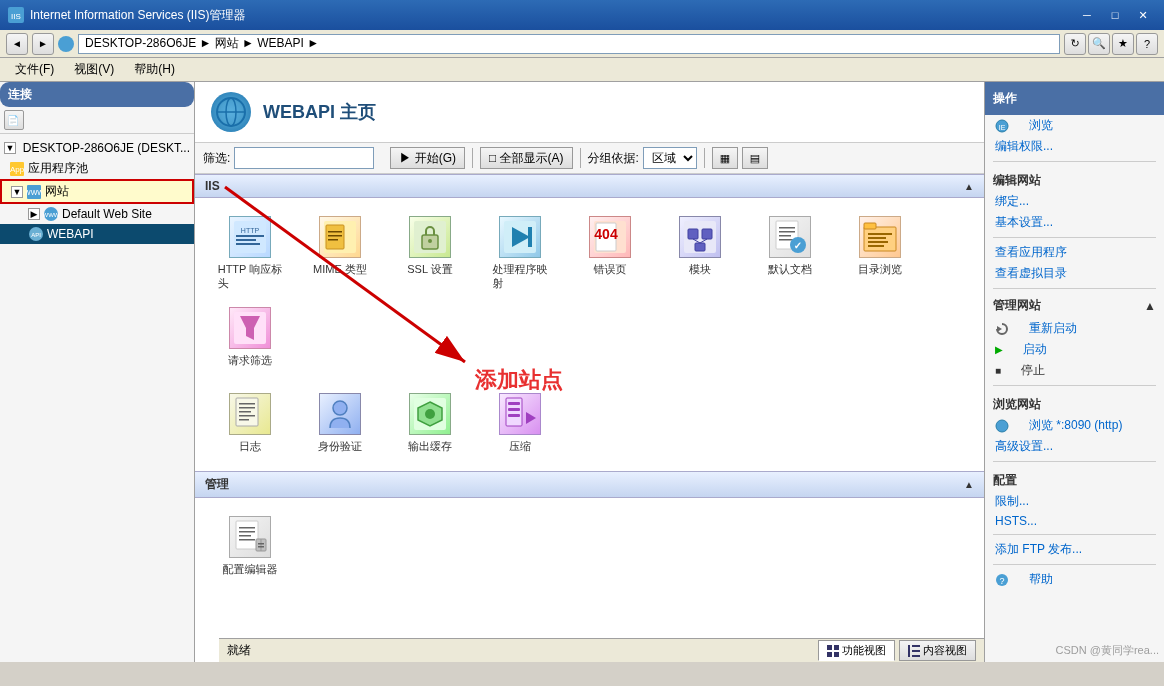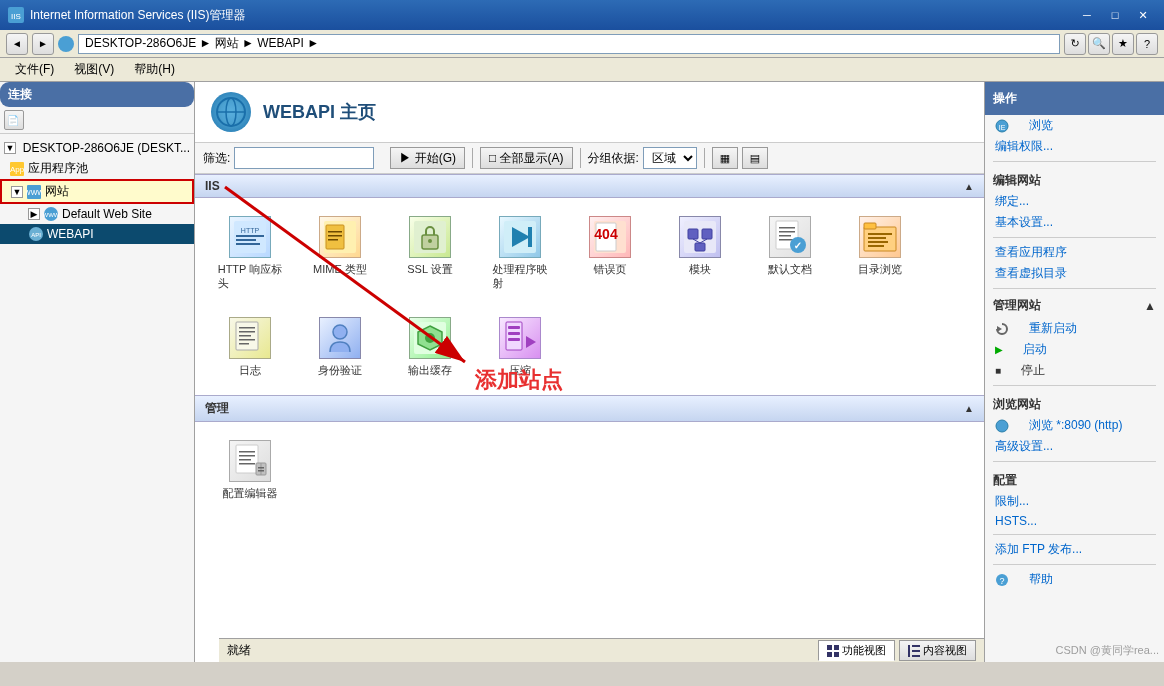--- a/index.html
+++ b/index.html
@@ -498,20 +498,29 @@
                   <rect x="2" y="4" width="12" height="6" rx="1" fill="#ffc040" stroke="#ca8820" stroke-width="1"></rect>
                   <rect x="6" y="14" width="24" height="2" fill="#996600"></rect>
                   <rect x="6" y="18" width="18" height="2" fill="#996600"></rect>
                   <rect x="6" y="22" width="20" height="2" fill="#996600"></rect>
                   <rect x="6" y="26" width="16" height="2" fill="#996600"></rect>
                 </svg>
             </div>
             <span class="icon-label">目录浏览</span>
           </div>
 
+          <div class="icon-item">
+            <div class="icon-img iis-icon-request">
+              <svg width="36" height="36" viewBox="0 0 36 36">
+                  <rect x="2" y="2" width="32" height="32" rx="2" fill="#ffe0f8"></rect>
+                  <polygon points="8,6 28,6 22,18 22,30 14,26 14,18" fill="#c040a0" opacity="0.8"></polygon>
+                </svg>
+            </div>
+            <span class="icon-label">请求筛选</span>
+          </div>
         </div>
 
         <div class="icons-grid" style="padding-top:0;">
 
           <div class="icon-item">
             <div class="icon-img iis-icon-log">
               <svg width="36" height="36" viewBox="0 0 36 36">
                   <rect x="4" y="2" width="22" height="28" rx="1" fill="#f8f8e8" stroke="#aaa" stroke-width="1"></rect>
                   <rect x="7" y="7" width="16" height="1.5" fill="#666"></rect>
                   <rect x="7" y="11" width="16" height="1.5" fill="#666"></rect>

